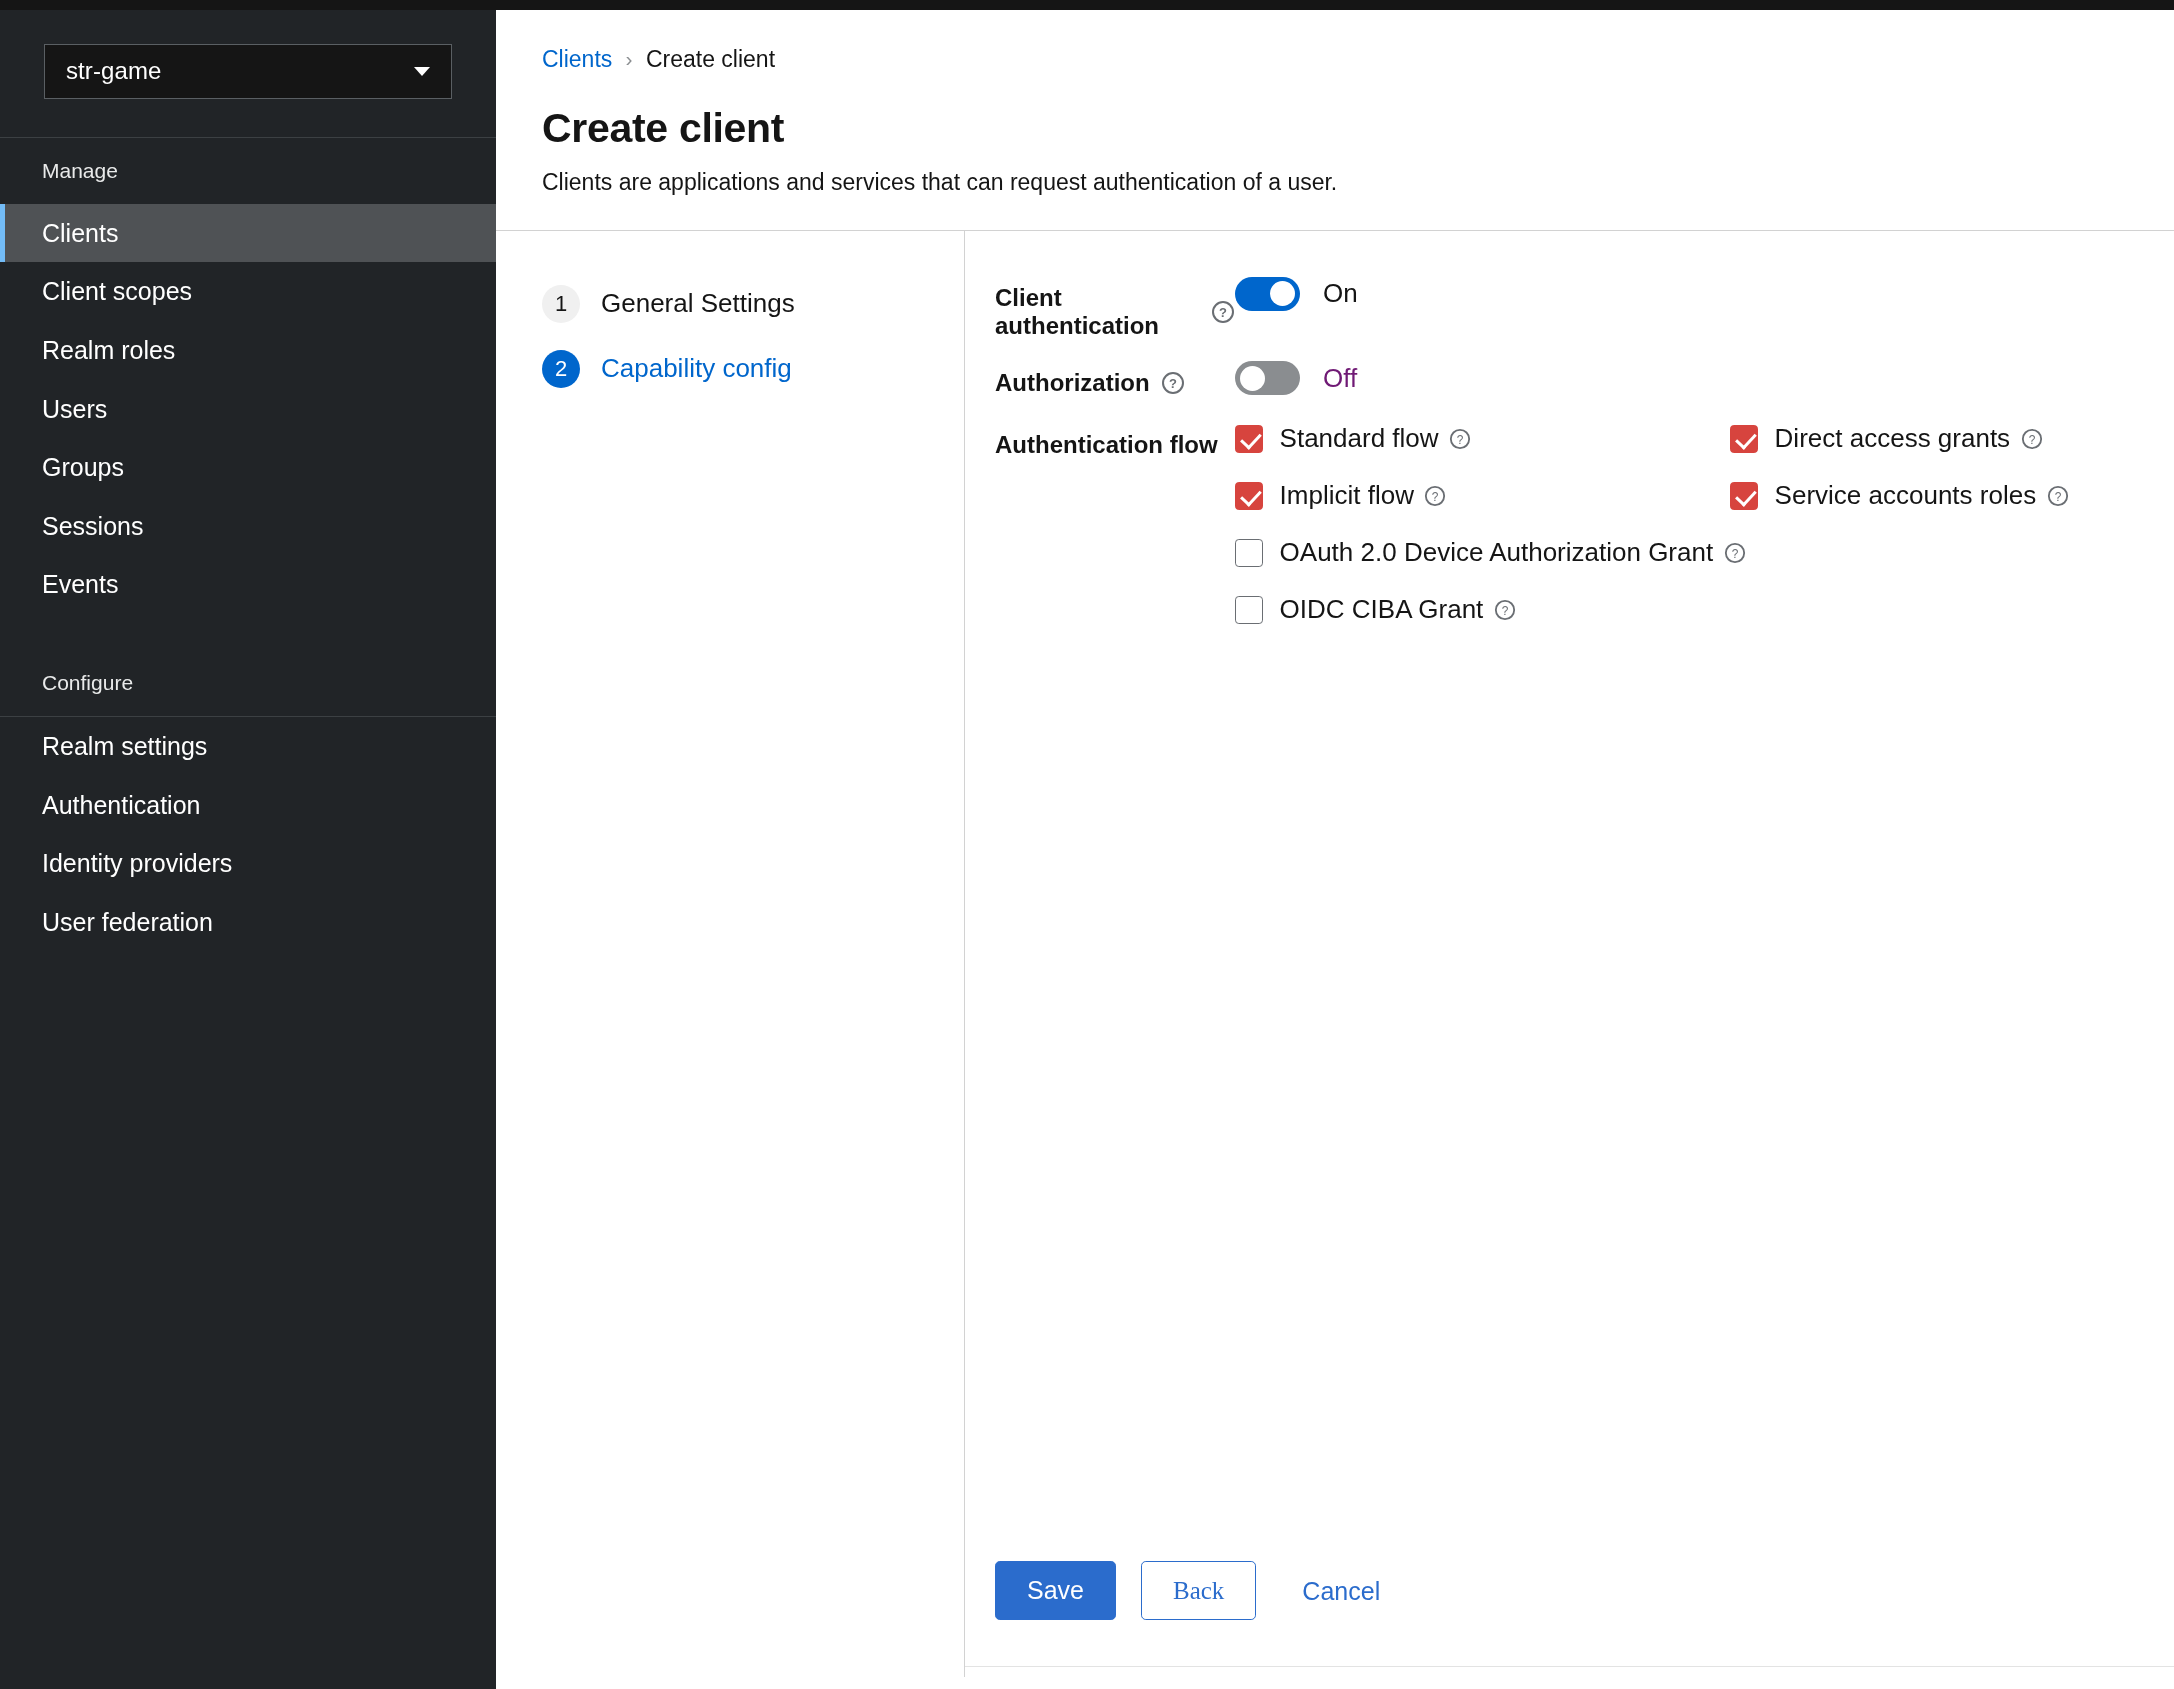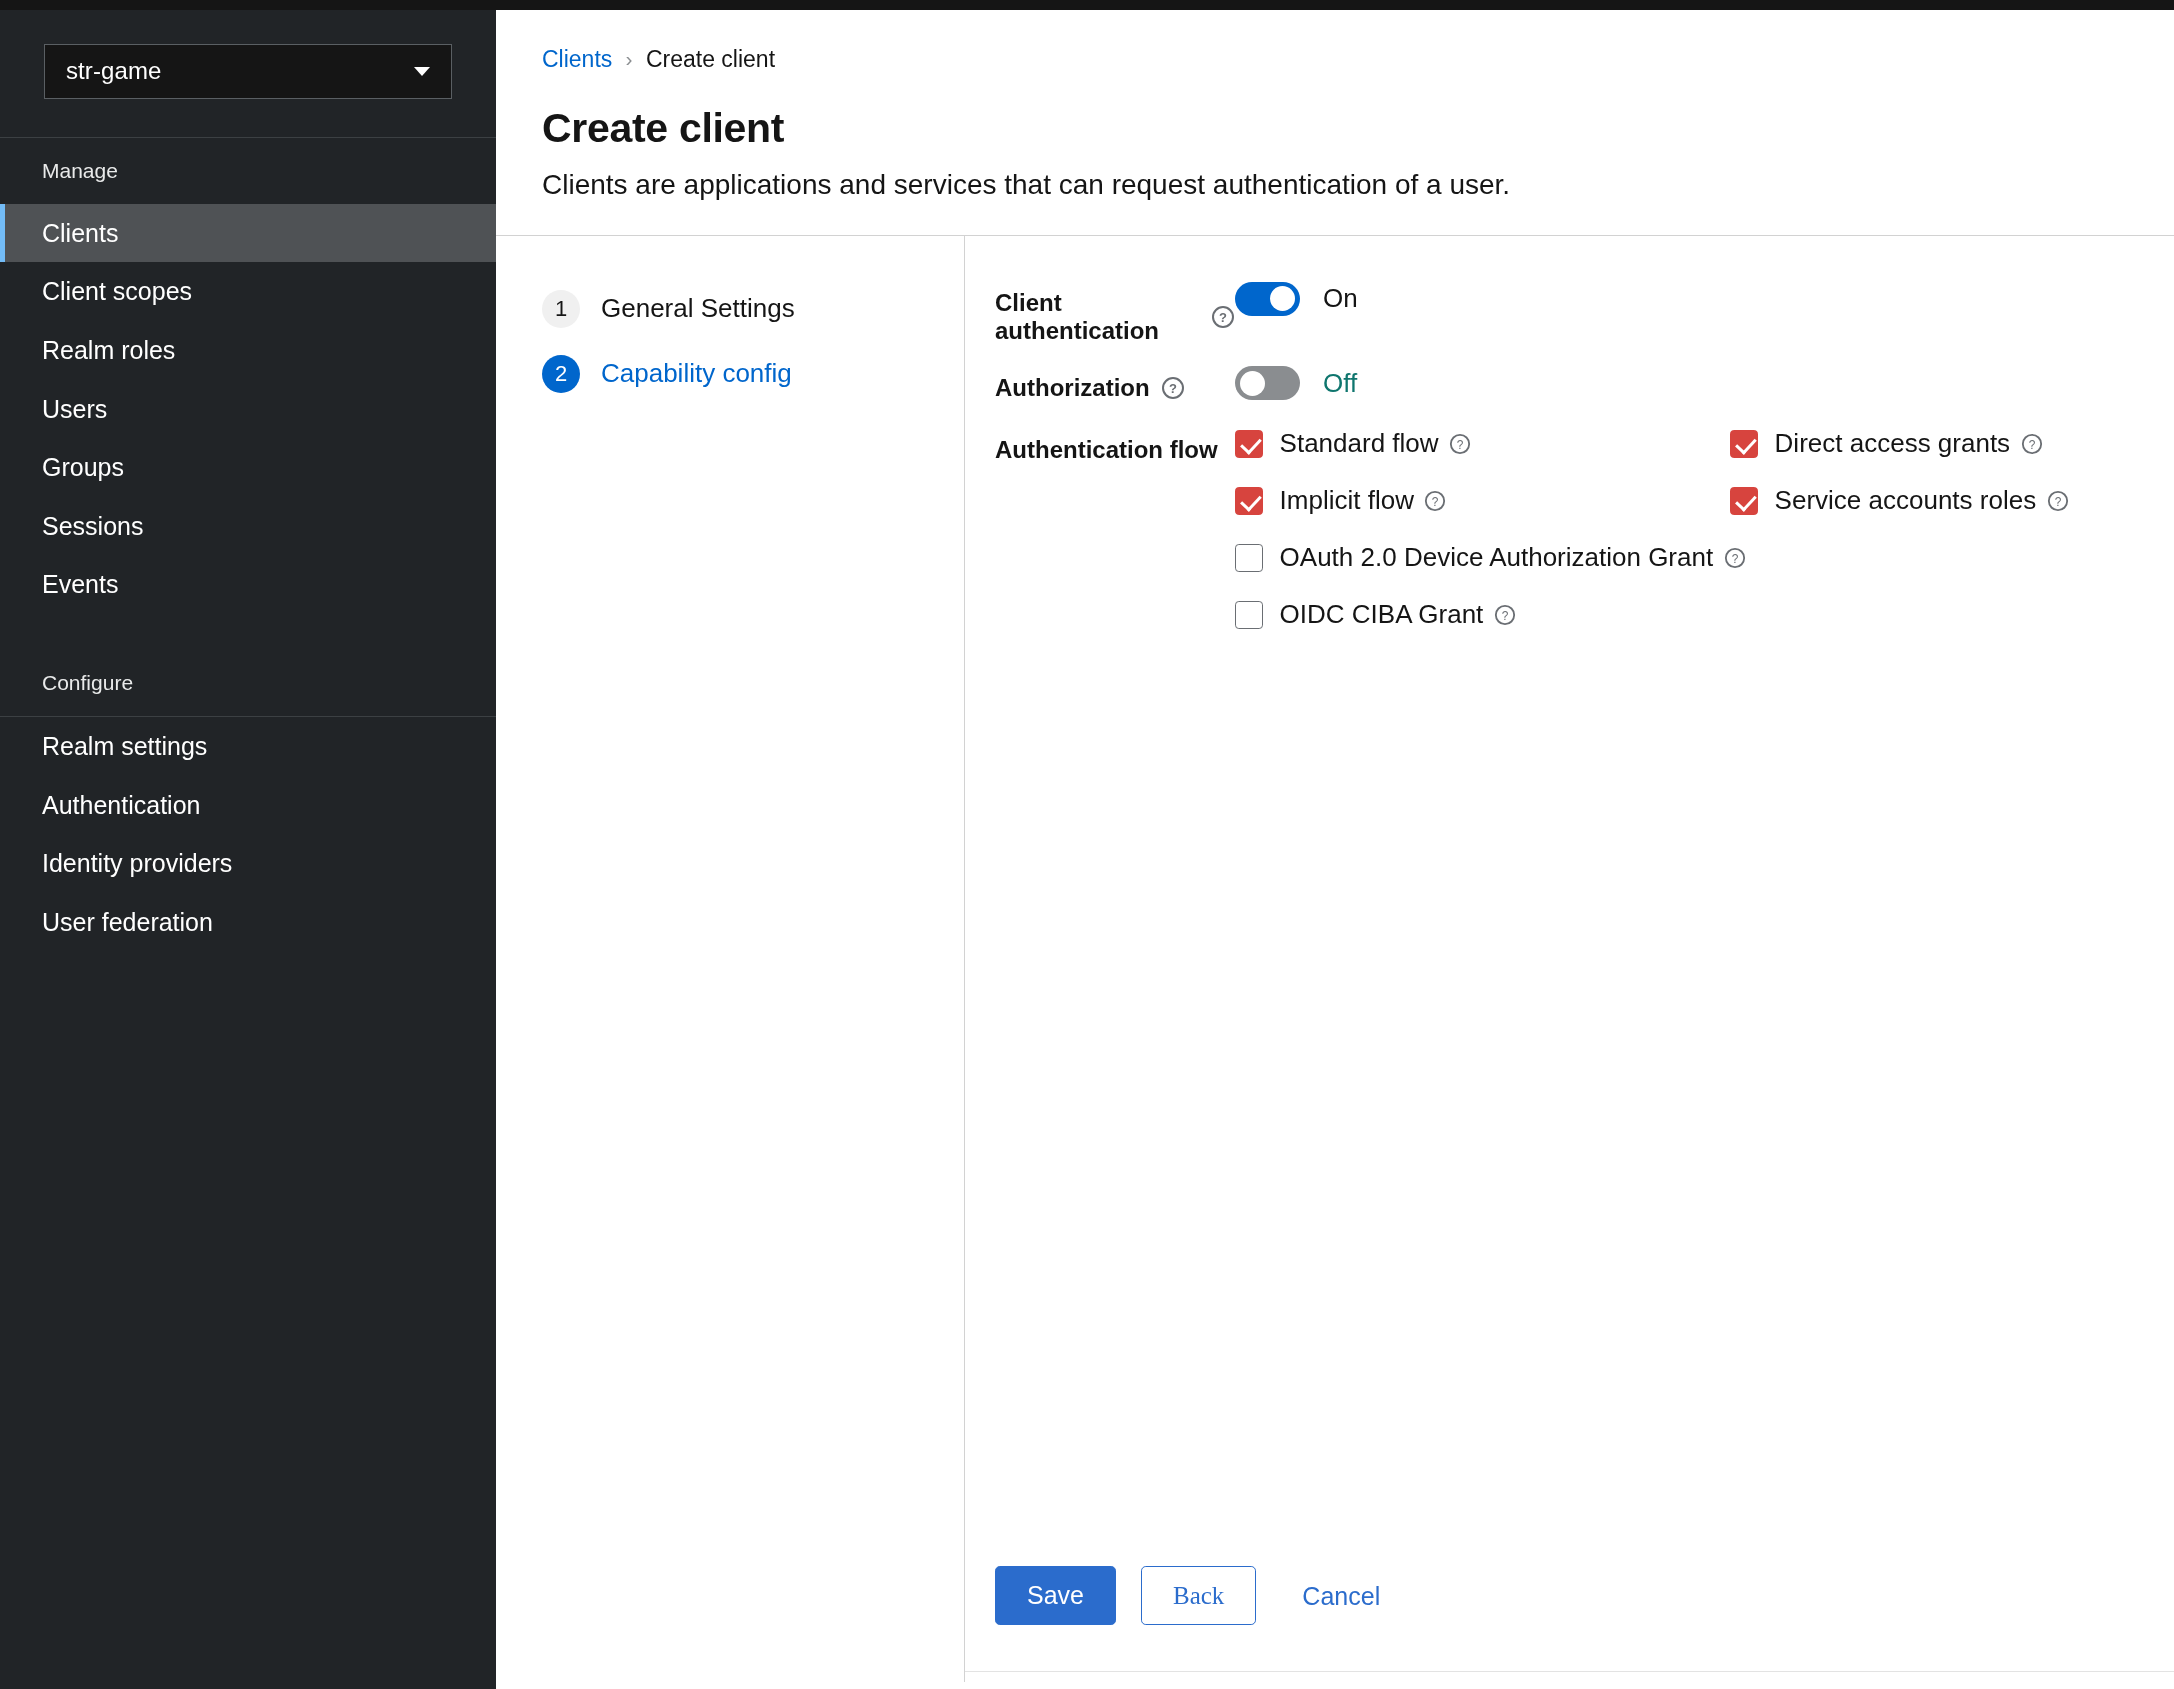--- a/index.html
+++ b/index.html
@@ -145,21 +145,21 @@
 
   .page-title {
     font-size: 41px;
     font-weight: 600;
     color: #151515;
     letter-spacing: -0.3px;
     margin-bottom: 17px;
   }
 
   .page-subtitle {
-    font-size: 28px;
+    font-size: 23px;
     color: #151515;
     font-weight: 400;
   }
 
   .header-rule {
     height: 1px;
     background: #d2d2d2;
     width: 100%;
   }
 
@@ -257,21 +257,21 @@
     background: #ffffff;
   }
   .switch.on  .knob { left: 35px; }
   .switch.off .knob { left: 4.8px; }
 
   .switch-text {
     font-size: 26px;
     margin-left: 23px;
   }
   .switch-text.on  { color: #151515; }
-  .switch-text.off { color: #0f766e; }
+  .switch-text.off { color: #701a75; }
 
   
   .flow-grid {
     display: flex;
     flex-direction: column;
     padding-top: 5.7px;
   }
 
   .flow-line {
     display: flex;

